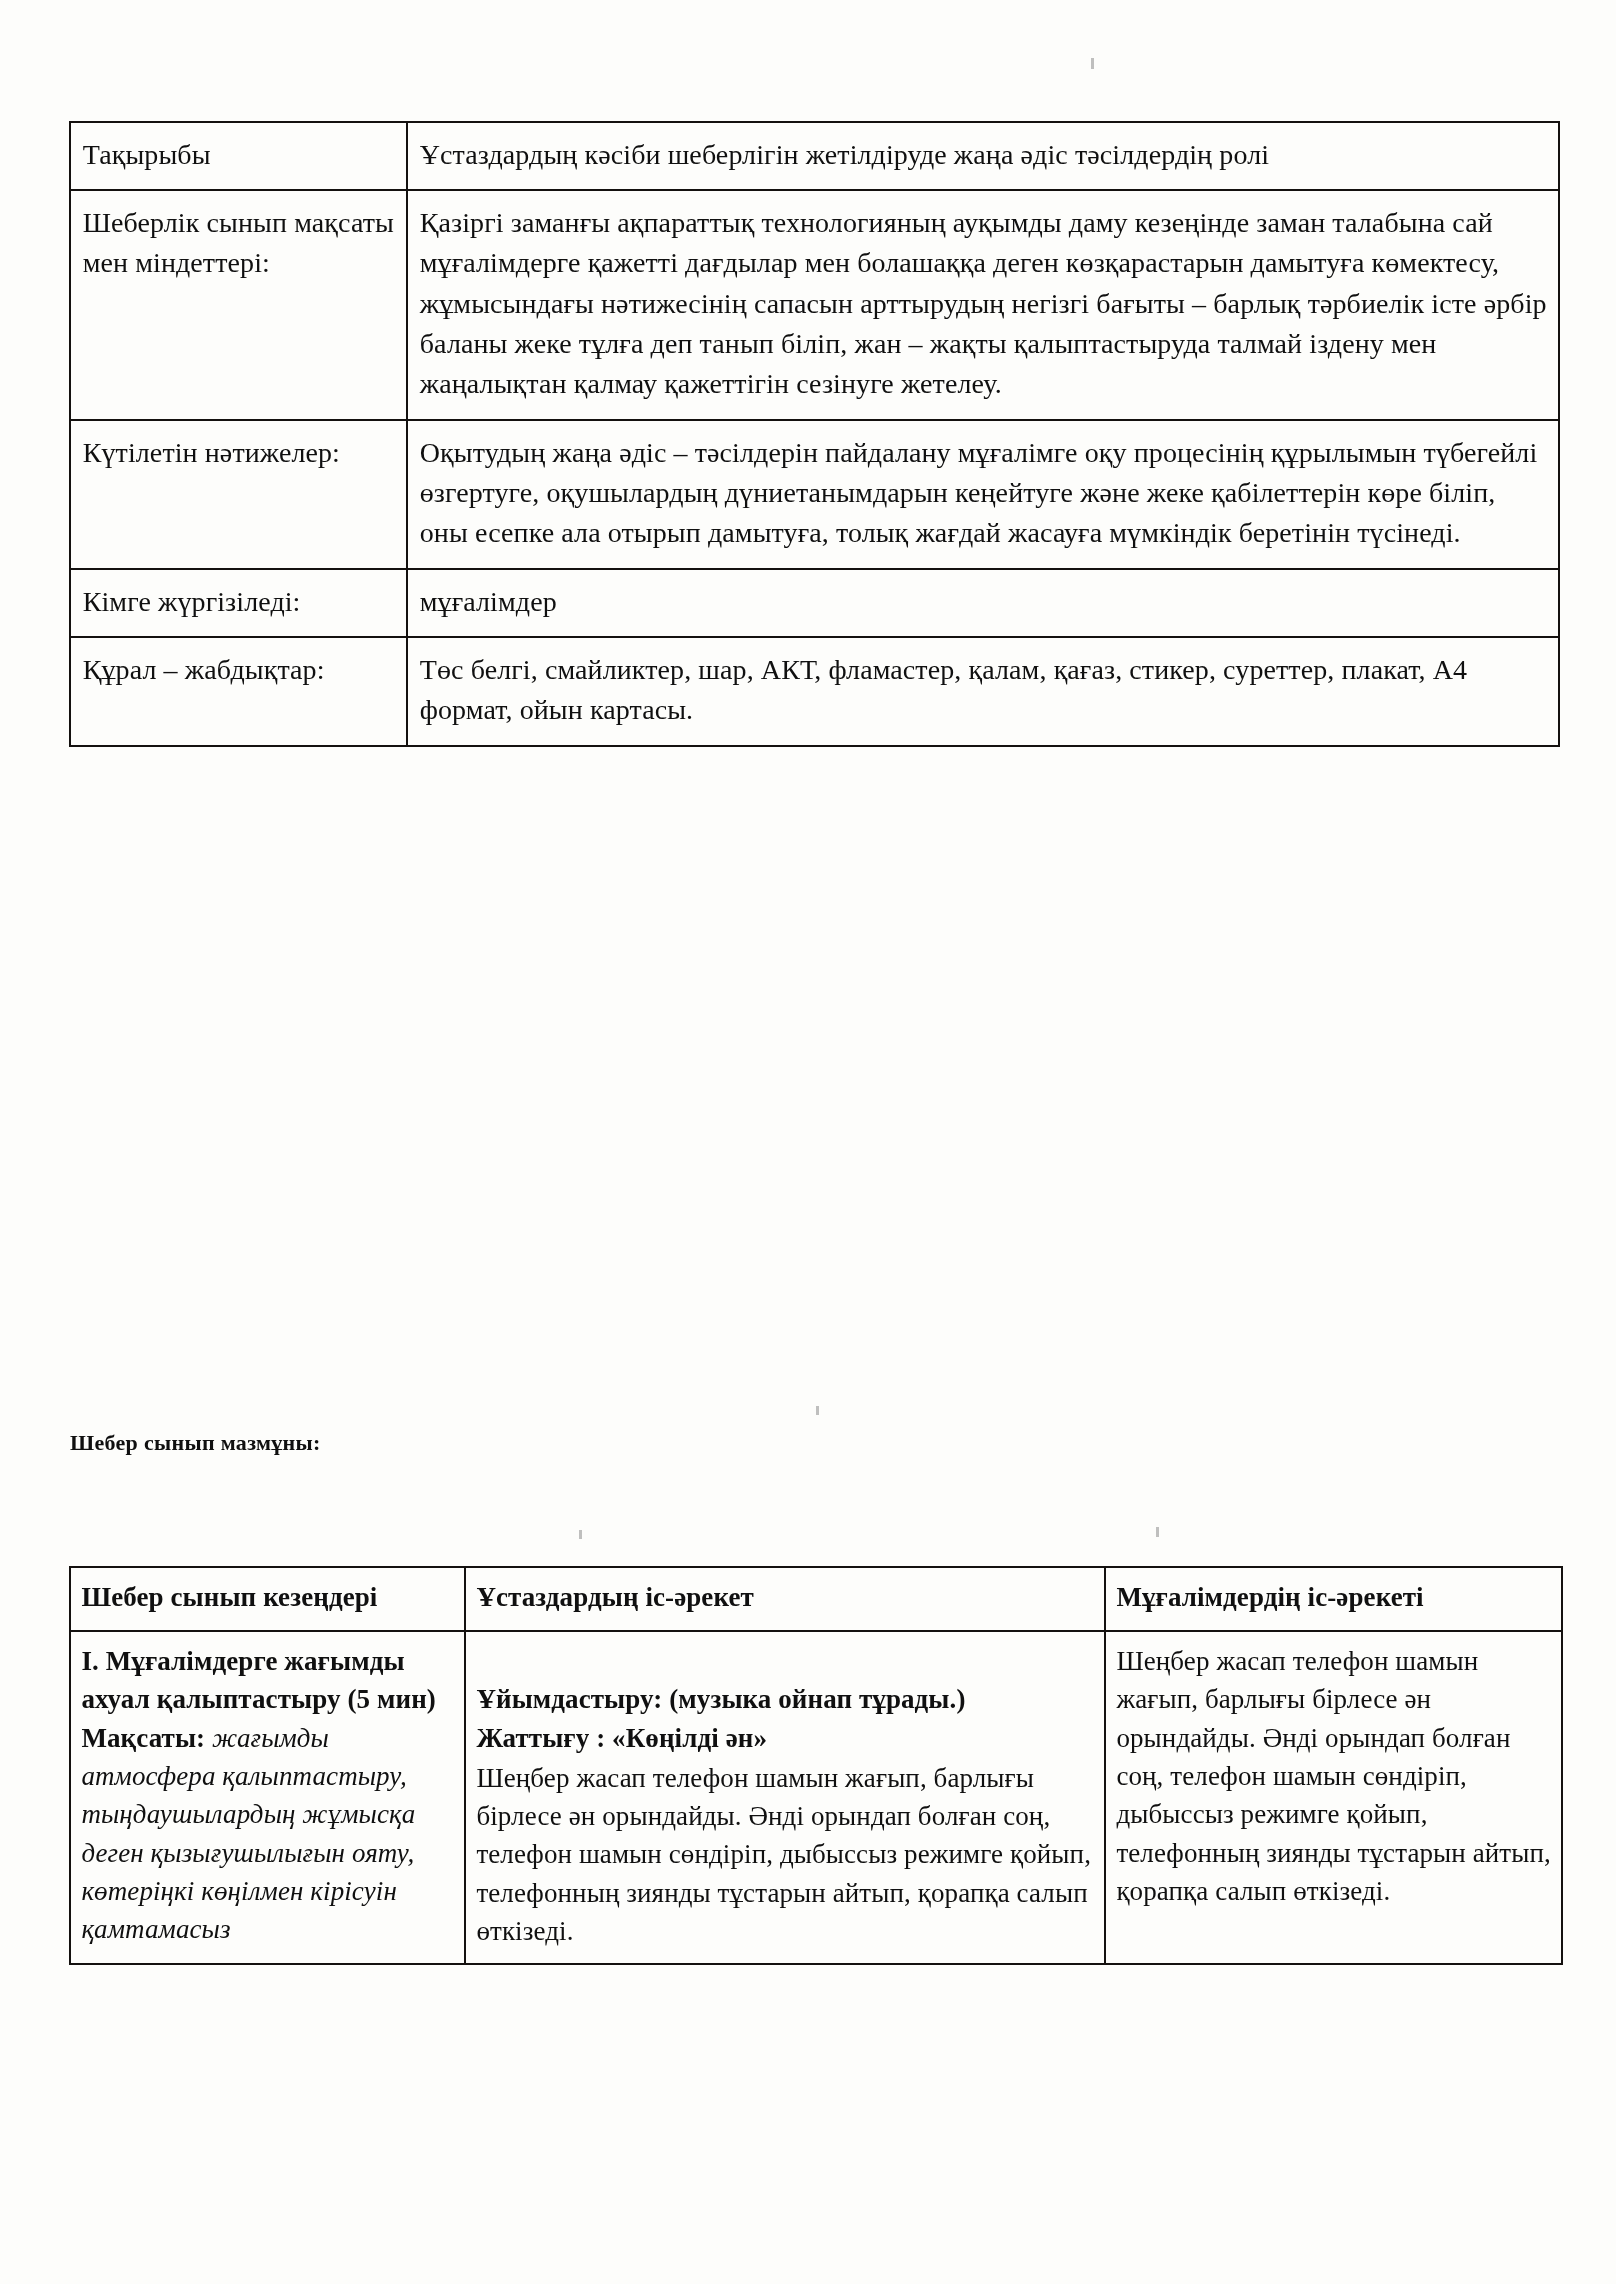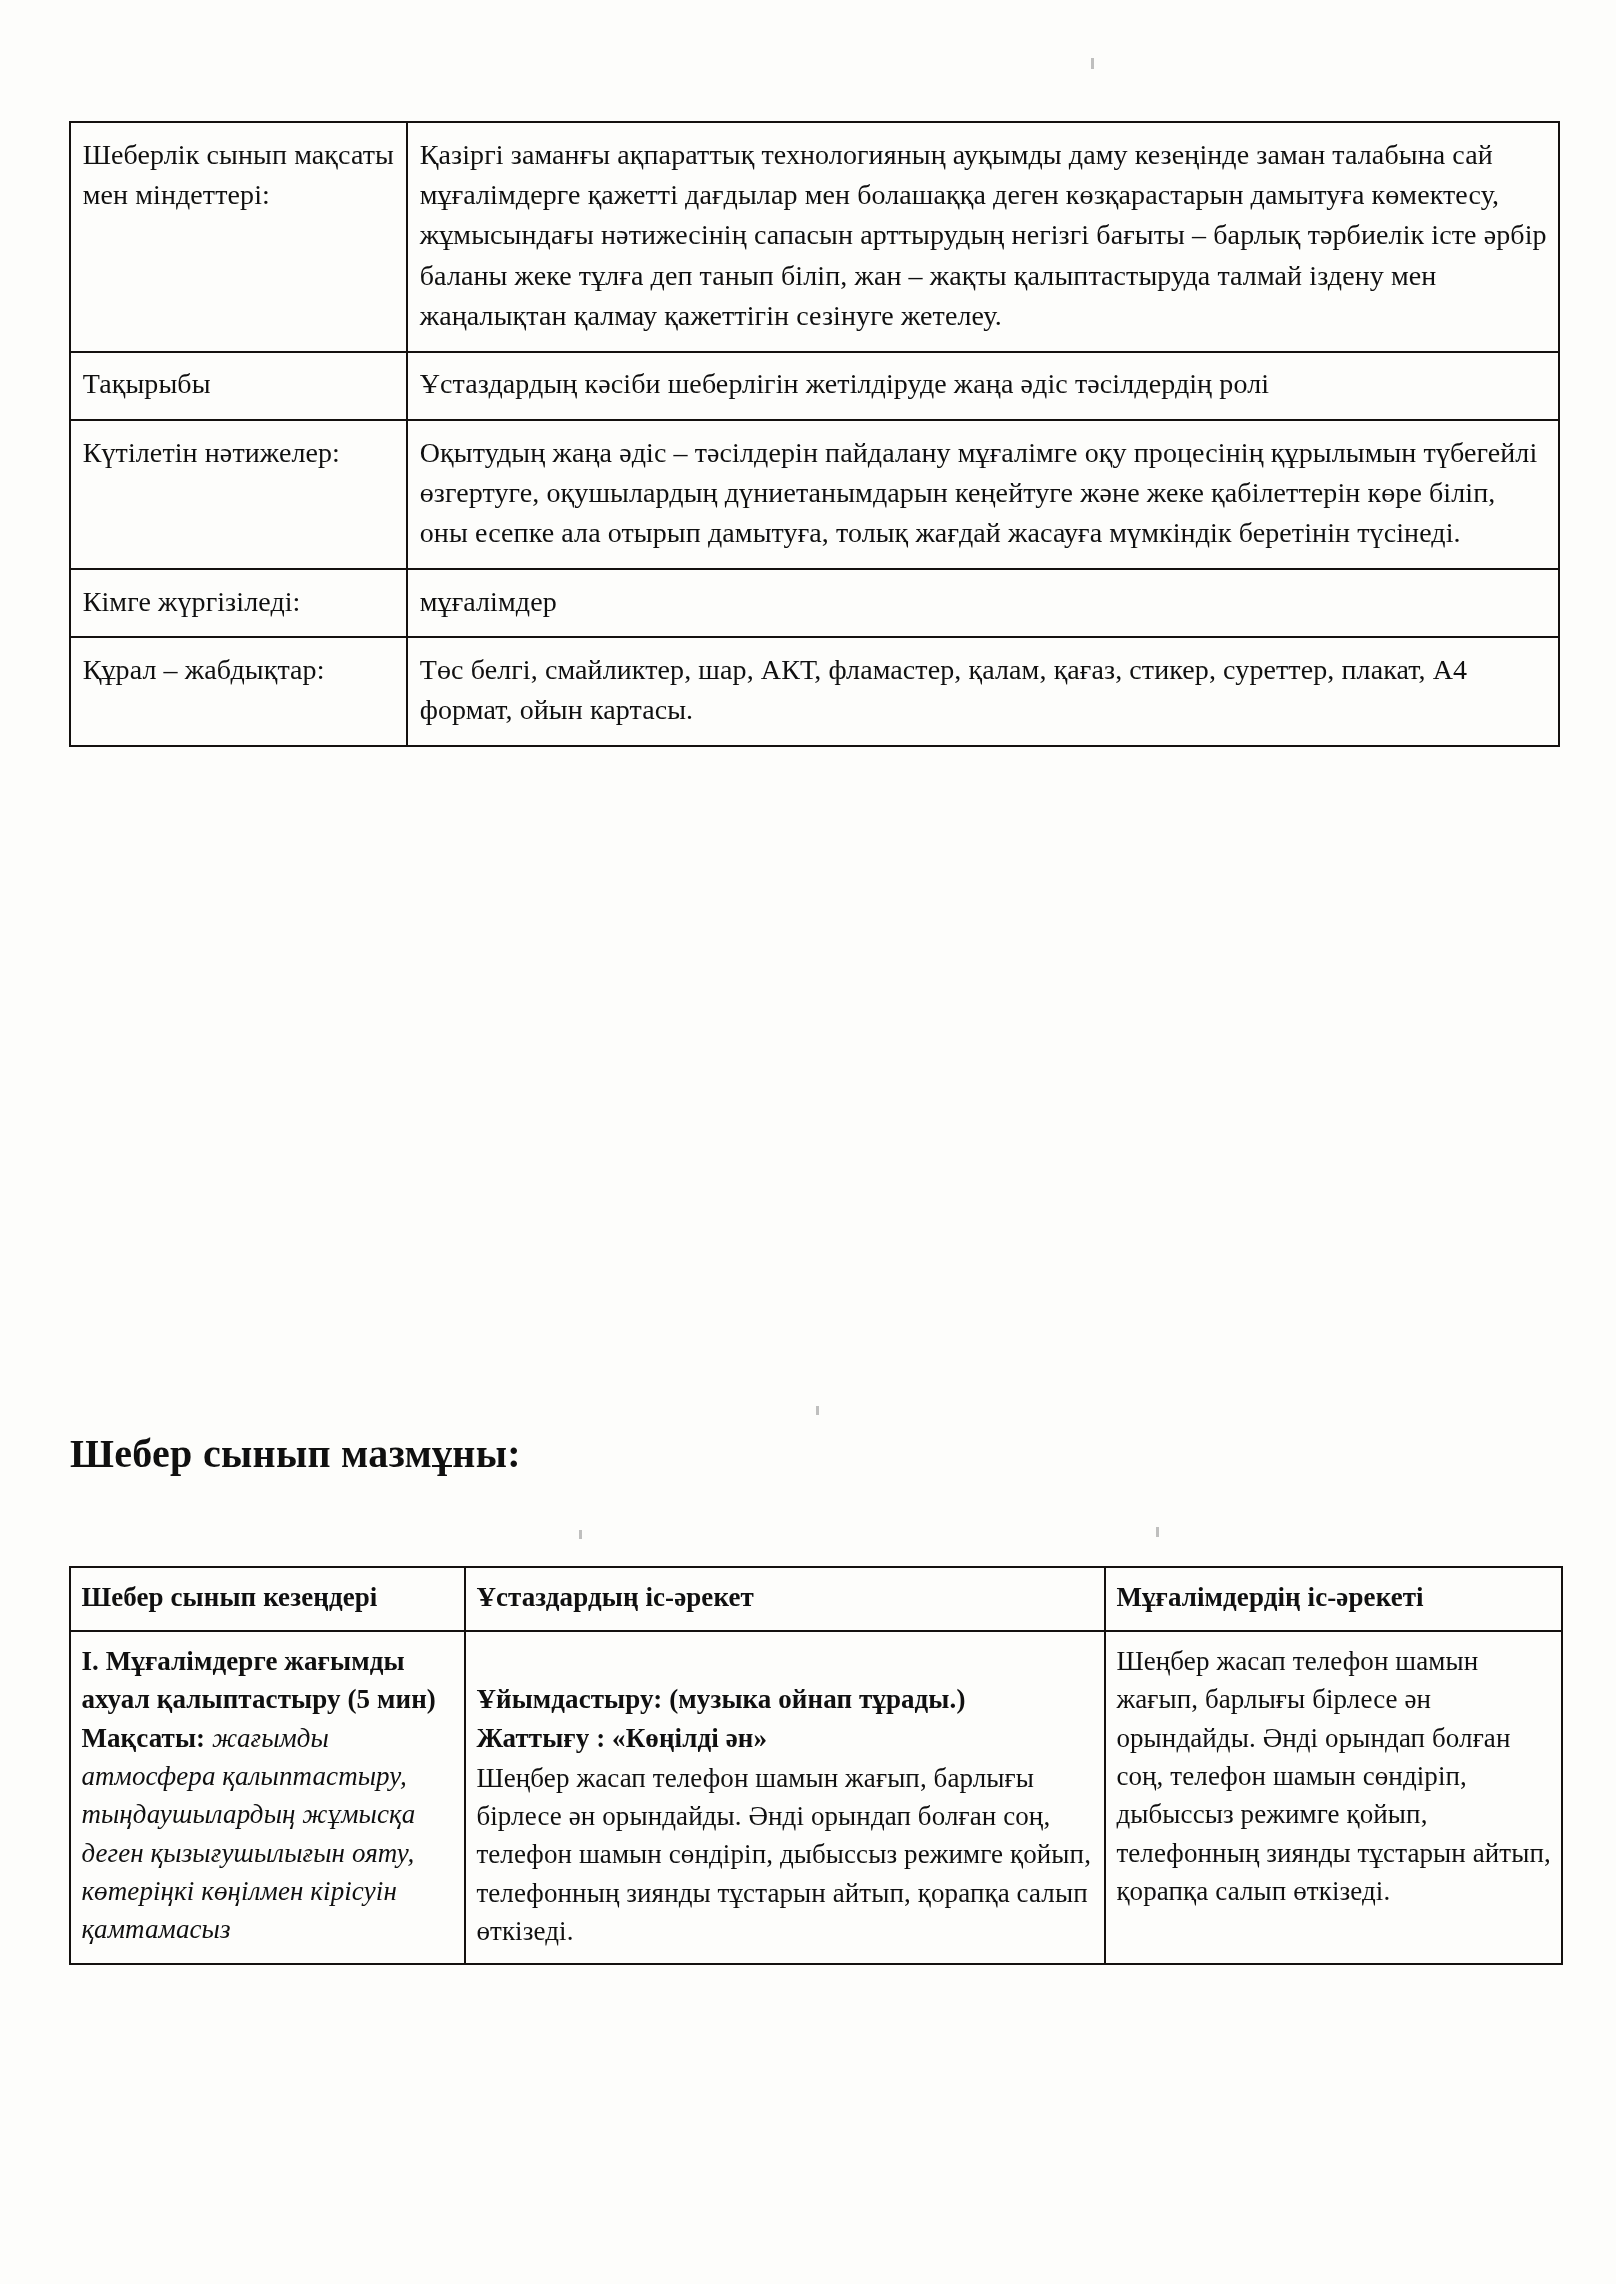--- a/index.html
+++ b/index.html
@@ -51,21 +51,21 @@
     line-height: 1.44;
     letter-spacing: 0.1px;
   }
   #table-one td.label-cell { width: 313px; }
 
   
   #content-heading {
     position: absolute;
     left: 70px;
     top: 1430px;
-    font-size: 40px;
+    font-size: 22px;
     font-weight: bold;
     letter-spacing: 0.3px;
   }
 
   
   #table-two { top: 1566px; }
   #table-two table.doc-table td {
     font-weight: bold;
     padding: 10.4px 9px 13px 10.4px;
     font-size: 27px;
@@ -101,26 +101,26 @@
 
 <div class="scan-speck" style="left:1091px; top:58px; width:2.6px; height:11px;"></div>
 <div class="scan-speck" style="left:816px; top:1406px; width:2.6px; height:9px;"></div>
 <div class="scan-speck" style="left:1156px; top:1527px; width:2.6px; height:9.8px;"></div>
 <div class="scan-speck" style="left:579px; top:1530px; width:2.6px; height:8.5px;"></div>
 
 <div class="table-wrap" id="table-one">
   <table class="doc-table">
     <tbody>
       <tr>
+        <td class="label-cell">Тақырыбы</td>
+        <td>Ұстаздардың кәсіби шеберлігін жетілдіруде жаңа әдіс тәсілдердің ролі</td>
+      </tr>
+      <tr>
         <td class="label-cell">Шеберлік сынып мақсаты мен міндеттері:</td>
         <td>Қазіргі заманғы ақпараттық технологияның ауқымды даму кезеңінде заман талабына сай мұғалімдерге қажетті дағдылар мен болашаққа деген көзқарастарын дамытуға көмектесу, жұмысындағы нәтижесінің сапасын арттырудың негізгі бағыты – барлық тәрбиелік істе әрбір баланы жеке тұлға деп танып біліп, жан – жақты қалыптастыруда талмай іздену мен жаңалықтан қалмау қажеттігін сезінуге жетелеу.</td>
-      </tr>
-      <tr>
-        <td class="label-cell">Тақырыбы</td>
-        <td>Ұстаздардың кәсіби шеберлігін жетілдіруде жаңа әдіс тәсілдердің ролі</td>
       </tr>
       <tr>
         <td class="label-cell">Күтілетін нәтижелер:</td>
         <td>Оқытудың жаңа әдіс – тәсілдерін пайдалану мұғалімге оқу процесінің құрылымын түбегейлі өзгертуге, оқушылардың дүниетанымдарын кеңейтуге және жеке қабілеттерін көре біліп, оны есепке ала отырып дамытуға, толық жағдай жасауға мүмкіндік беретінін түсінеді.</td>
       </tr>
       <tr>
         <td class="label-cell">Кімге жүргізіледі:</td>
         <td>мұғалімдер</td>
       </tr>
       <tr>

